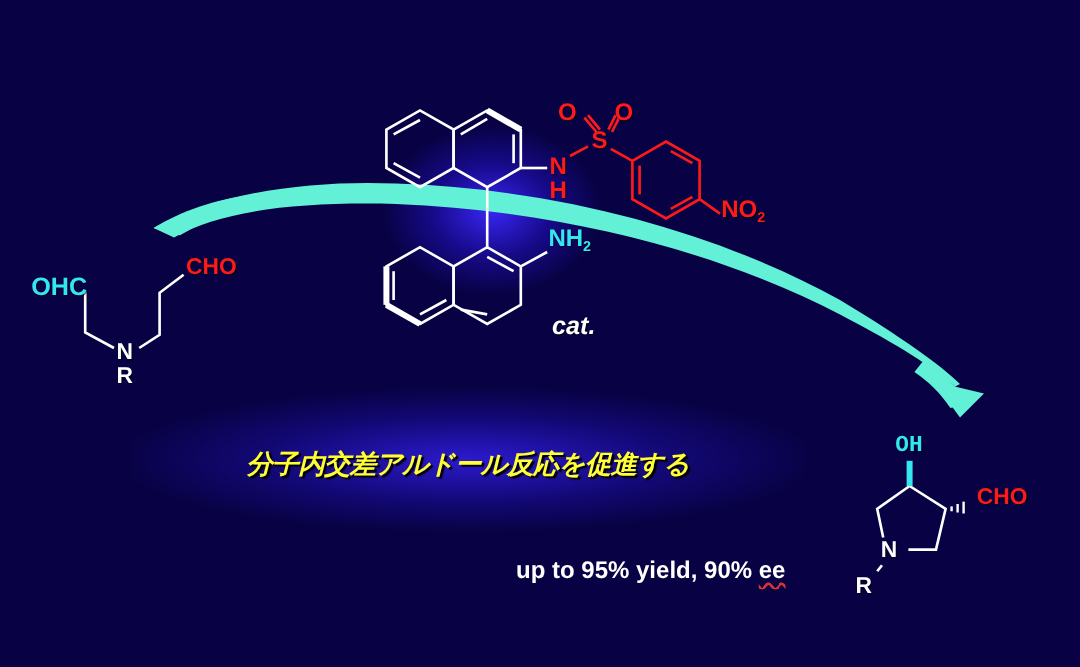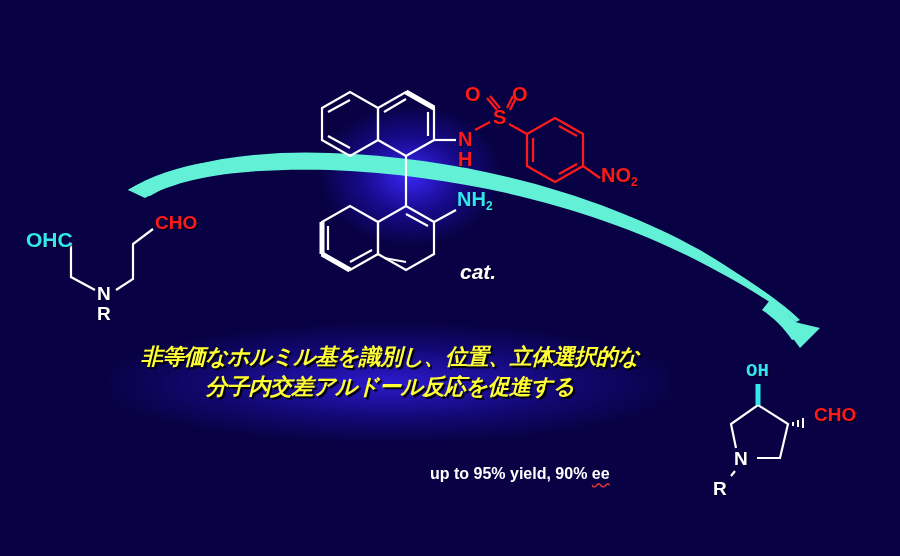--- a/index.html
+++ b/index.html
@@ -6,21 +6,21 @@
   body{width:900px;height:556px;overflow:hidden;background:#080245;position:relative;font-family:"Liberation Sans",sans-serif;}
   .stage{position:absolute;left:0;top:0;width:900px;height:556px;background:#080245;}
   .glow-cat{position:absolute;left:300px;top:80px;width:280px;height:180px;
     background:radial-gradient(ellipse 90px 70px at 110px 95px, rgba(60,40,255,0.95), rgba(40,20,220,0.45) 55%, rgba(8,2,69,0) 100%);}
   .glow-text{position:absolute;left:110px;top:318px;width:560px;height:130px;
     background:radial-gradient(ellipse 290px 60px at 280px 65px, rgba(50,30,230,0.85), rgba(30,15,170,0.45) 60%, rgba(8,2,69,0) 100%);}
   svg.art{position:absolute;left:0;top:0;}
   .lbl{position:absolute;font-weight:bold;white-space:nowrap;text-shadow:1px 1px 1px rgba(0,0,0,0.6);}
   .jp{position:absolute;left:110px;width:560px;text-align:center;color:#ffff33;font-weight:bold;font-style:italic;font-size:22px;
     font-family:"DejaVu Sans",sans-serif;text-shadow:2px 2px 1px #000;letter-spacing:-0.5px;}
-  .yield{position:absolute;left:430px;top:465px;color:#ffffff;font-weight:bold;font-size:16px;}
+  .yield{position:absolute;left:430px;top:465px;color:#ffffff;font-weight:bold;font-size:20px;}
   .ee{text-decoration:underline wavy #d33;text-underline-offset:3px;}
   sub{font-size:12px;vertical-align:-4px;}
 </style>
 </head>
 <body>
 
 <div class="stage">
   <div class="glow-cat"></div>
   <div class="glow-text"></div>
 
@@ -100,21 +100,20 @@
 
   <div class="lbl" style="left:458px;top:128px;font-size:20px;color:#ff1a1a;">N</div>
   <div class="lbl" style="left:458px;top:148px;font-size:20px;color:#ff1a1a;">H</div>
   <div class="lbl" style="left:493px;top:106px;font-size:20px;color:#ff1a1a;">S</div>
   <div class="lbl" style="left:465px;top:83px;font-size:20px;color:#ff1a1a;">O</div>
   <div class="lbl" style="left:512px;top:83px;font-size:20px;color:#ff1a1a;">O</div>
   <div class="lbl" style="left:601px;top:164px;font-size:20px;color:#ff1a1a;"><span>NO</span><sub>2</sub></div>
   <div class="lbl" style="left:457px;top:188px;font-size:20px;color:#33e6f0;"><span>NH</span><sub>2</sub></div>
   <div class="lbl" style="left:460px;top:240px;font-size:21px;color:#ffffff;font-style:italic;margin-top:20px;">cat.</div>
 
-  <div class="jp" style="top:342px;">非等価なホルミル基を識別し、位置、立体選択的な</div>
   <div class="jp" style="top:372px;">分子内交差アルドール反応を促進する</div>
 
   <div class="yield"><span>up to 95% yield, 90% </span><span class="ee">ee</span></div>
 
   <div class="lbl" style="left:746px;top:360px;font-size:19px;color:#33e6f0;font-family:Liberation Mono, monospace;">OH</div>
   <div class="lbl" style="left:814px;top:404px;font-size:19px;color:#ff1a1a;">CHO</div>
   <div class="lbl" style="left:734px;top:448px;font-size:19px;color:#ffffff;">N</div>
   <div class="lbl" style="left:713px;top:478px;font-size:19px;color:#ffffff;">R</div>
 </div>
 

